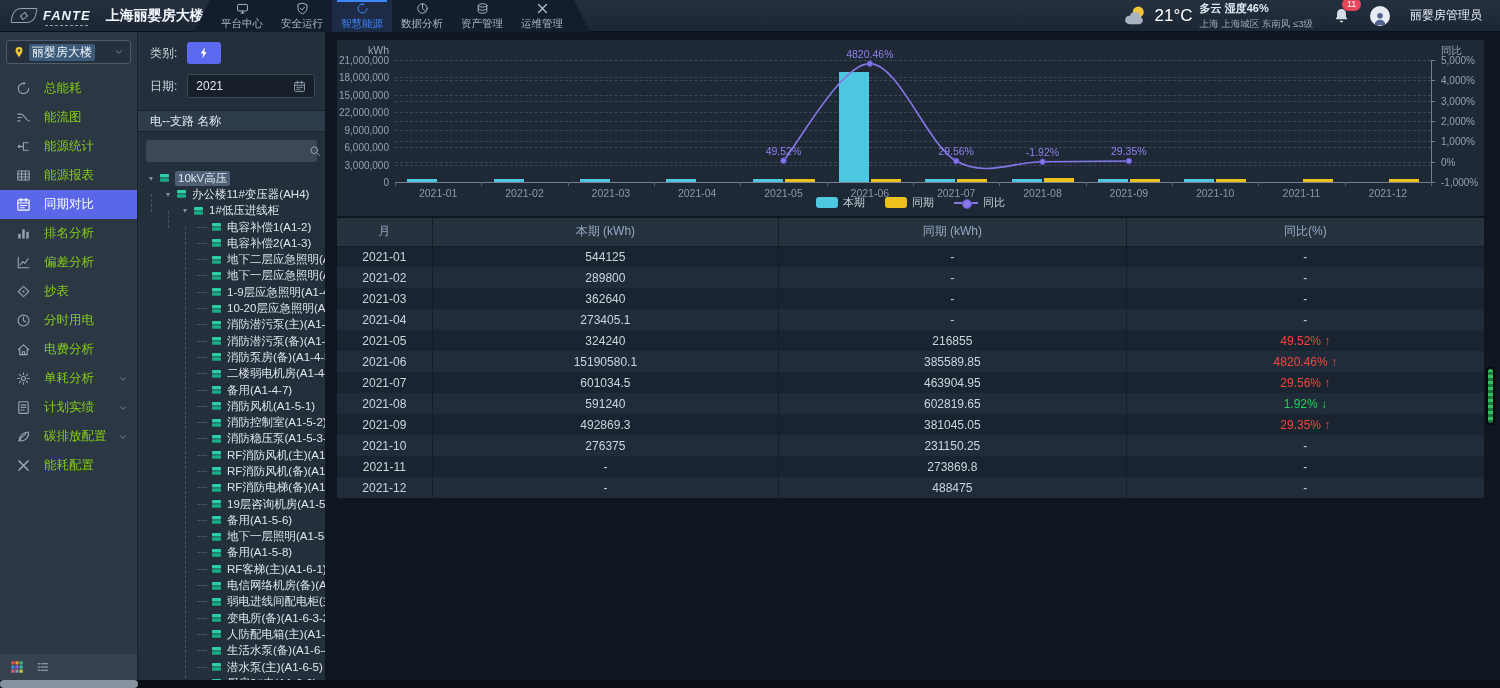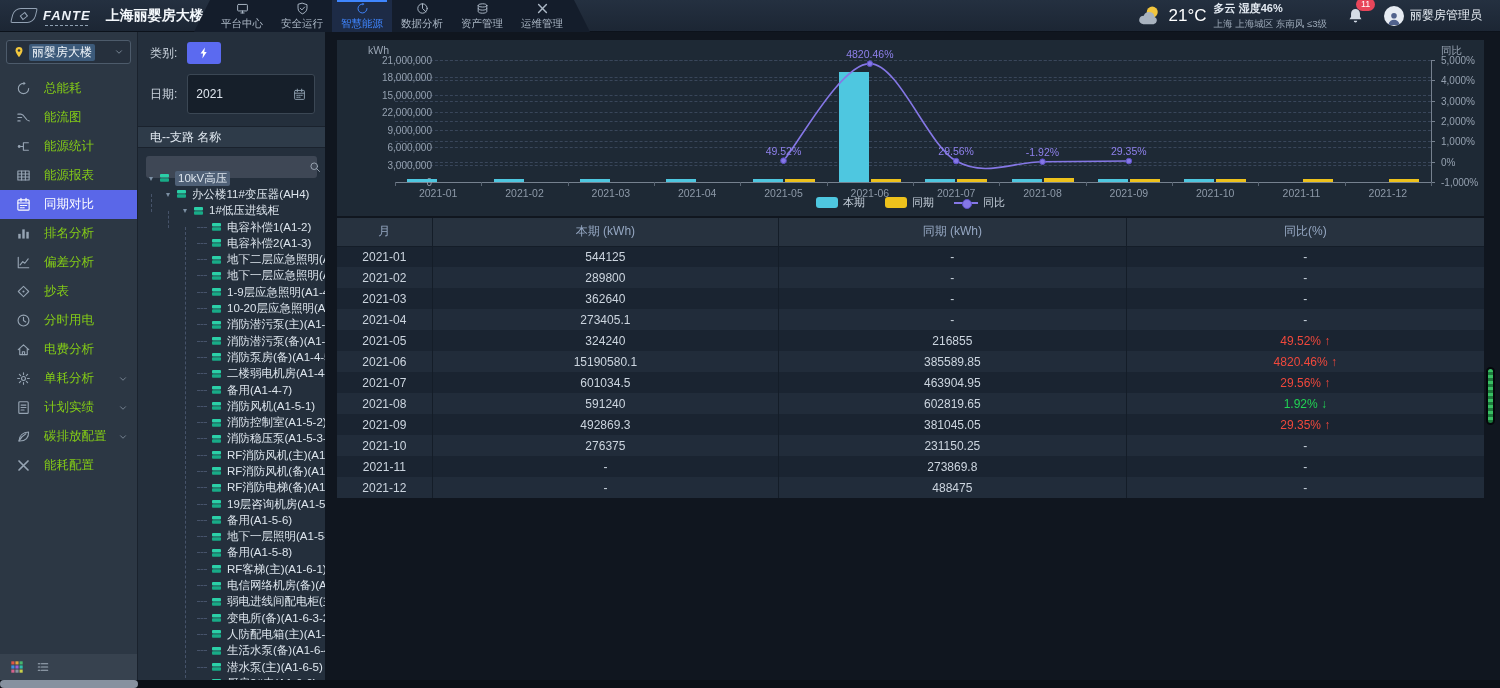--- a/index.html
+++ b/index.html
@@ -33,21 +33,21 @@
   .weather .wico { width:26px; height:26px; }
   .weather .wico svg { width:26px; height:26px; }
   .temp { font-size:17px; color:#ffffff; }
   .winfo { line-height:1.25; }
   .winfo .l1 { font-size:11px; color:#e2e9f1; font-weight:bold; }
   .winfo .l2 { font-size:9.5px; color:#9aa7b6; }
   .bell-wrap { position:relative; width:17px; height:17px; color:#d4dce6; cursor:pointer; }
   .bell-wrap svg { width:17px; height:17px; }
   .badge { position:absolute; top:-9px; left:9px; background:#e8465a; color:#fff; font-size:9px;
     border-radius:8px; padding:1px 5px; line-height:1.2; }
-  .user { display:flex; align-items:center; gap:6px; font-size:12px; color:#e8eef5; cursor:pointer;justify-content:center; }
+  .user { display:flex; align-items:center; gap:20px; font-size:12px; color:#e8eef5; cursor:pointer;justify-content:center; }
   .avatar { width:20px; height:20px; border-radius:50%; background:#e6ebf2; overflow:hidden; display:flex; align-items:flex-end; justify-content:center; }
   .avatar svg { width:16px; height:16px; }
 
   
   .sidebar { position:absolute; left:0; top:32px; width:137px; height:656px; background:#2c3744; }
   .bselect { margin:8px 6px 10px; height:24px; border:1px solid #4d5b6b; border-radius:3px;
     display:flex; align-items:center; gap:4px; padding:0 6px; font-size:12px; color:#f0f5fa;
     background:#26303d; cursor:pointer; }
   .bselect .pico { width:12px; height:12px; } .bselect .pico svg { width:12px; height:12px; }
   .bselect .txt { background:#3c5a7a; padding:0 3px; border-radius:2px; }
@@ -67,21 +67,21 @@
   .side-footer .fico svg { width:14px; height:14px; }
 
   
   .filter { position:absolute; left:137px; top:32px; width:188px; height:656px; background:#242f3c;
     border-left:1px solid #1a222d; }
   .frow { display:flex; align-items:center; gap:10px; margin:0 10px 0 12px; padding-top:10px;
     font-size:12px; color:#cdd6e0; }
   .chip { min-width:34px; height:22px; background:#5b6af0; border-radius:3px; display:flex;
     align-items:center; justify-content:center; color:#fff; font-size:12px; padding:0 9px; cursor:pointer; }
   .chip svg { width:12px; height:12px; }
-  .date-box { flex:1; height:40px; background:#161f2a; border:1px solid #3b4754; border-radius:3px;
+  .date-box { flex:1; height:24px; background:#161f2a; border:1px solid #3b4754; border-radius:3px;
     display:flex; align-items:center; padding:0 8px; }
   .date-box input { background:none; border:none; color:#dfe6ee; font-size:12px; width:80px;
     outline:none; font-family:inherit; }
   .date-box .cico { margin-left:auto; width:13px; height:13px; color:#8fa0b0; }
   .date-box .cico svg { width:13px; height:13px; }
   .tree-head { margin-top:12px; height:22px; background:#2e3b49; display:flex; align-items:center;
     padding-left:12px; font-size:12px; color:#e0e8f0; border-top:1px solid #1a222d; border-bottom:1px solid #1a222d; }
   .search { margin:8px 8px 0; height:22px; background:#3e4755; border-radius:3px; display:flex;
     align-items:center; padding:0 8px; }
   .search input { background:none; border:none; outline:none; flex:1; color:#dfe6ee; font-size:12px; font-family:inherit; }
@@ -98,21 +98,21 @@
   .vguide { position:absolute; border-left:1px dashed #46536a; width:0; }
 
   
   .main { position:absolute; left:337px; top:40px; width:1147px; height:648px; }
   .chart-panel { position:relative; width:1147px; height:176px; background:#1e2935; }
   .gline { position:absolute; border-top:1px dashed #39465a; height:0; }
   .axis-x { position:absolute; height:1px; background:#76818f; }
   .axis-y { position:absolute; width:1px; background:#76818f; }
   .ytickmark { position:absolute; height:1px; width:4px; background:#76818f; }
   .xtickmark { position:absolute; width:1px; height:4px; background:#5a6573; }
-  .ylab { position:absolute; font-size:10px; color:#95a1b0; width:64px; text-align:right;margin-left:43px; }
+  .ylab { position:absolute; font-size:10px; color:#95a1b0; width:64px; text-align:right; }
   .yrlab { position:absolute; font-size:10px; color:#95a1b0; text-align:left; }
   .axis-title { position:absolute; font-size:10.5px; color:#9aa6b5; }
   .xlab { position:absolute; font-size:10.5px; color:#8d99a8; transform:translateX(-50%); }
   .bar { position:absolute; }
   .ann { position:absolute; font-size:10.5px; color:#8f81ec; transform:translateX(-50%); }
   .line-layer { position:absolute; left:0; top:0; }
   .legend { position:absolute; left:0; right:0; top:155px; display:flex; justify-content:center;
     gap:20px; align-items:center; font-size:11px; color:#c3cdd8; }
   .lg-item { display:flex; align-items:center; gap:5px; cursor:pointer; }
   .lg-swatch { width:22px; height:11px; border-radius:3px; }

